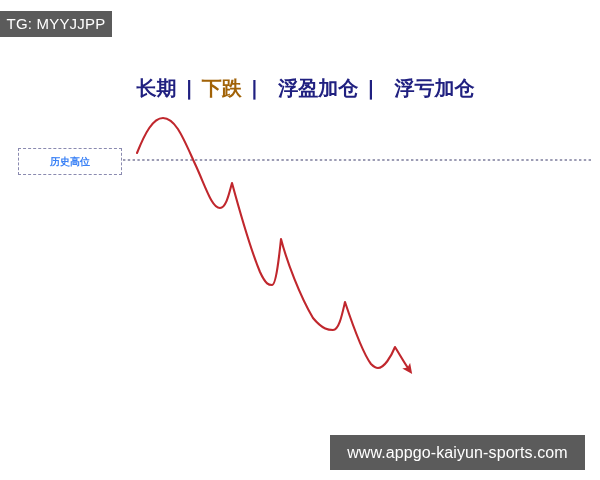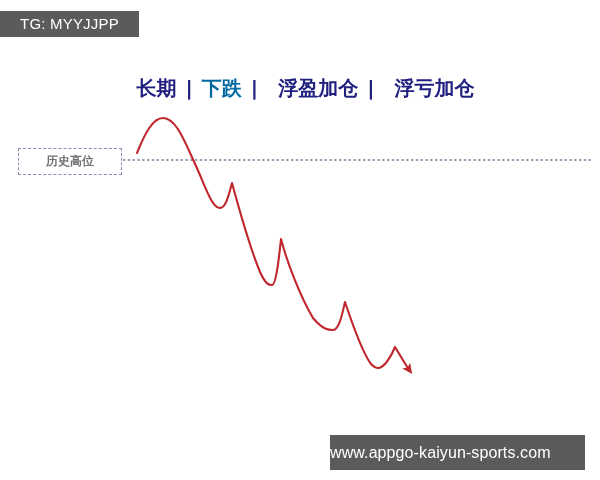--- a/index.html
+++ b/index.html
@@ -18,21 +18,21 @@
     width: 600px;
     height: 480px;
     background: #ffffff;
   }
 
   
   #tg-badge {
     position: absolute;
     left: 0px;
     top: 11px;
-    width: 139px;
+    width: 112px;
     height: 26px;
     background: #5b5b5b;
     color: #ffffff;
     font-size: 15px;
     line-height: 26px;
     text-align: center;
     letter-spacing: 0.2px;
     white-space: nowrap;
     font-family: "Liberation Sans", sans-serif;
   }
@@ -44,38 +44,38 @@
     top: 74px;
     width: 600px;
     text-align: center;
     font-size: 20px;
     font-weight: bold;
     line-height: 28px;
     white-space: nowrap;
     font-family: "DejaVu Sans", "Liberation Sans", sans-serif;
   }
   #headline .seg-navy { color: #202080; margin-left: 11px; }
-  #headline .seg-red  { color: #0369a1; }
+  #headline .seg-red  { color: #a16207; }
   #headline .sep {
     color: #202080;
     padding: 0 9px;
     font-weight: bold;
   }
 
   
   #hh-box {
     position: absolute;
     left: 18px;
     top: 148px;
     width: 104px;
     height: 27px;
     border: 1px dashed #8a8ab0;
     box-sizing: border-box;
-    color: #737373;
-    font-size: 12px;
+    color: #3b82f6;
+    font-size: 10px;
     font-weight: bold;
     line-height: 25px;
     text-align: center;
     white-space: nowrap;
     background: #ffffff;
     font-family: "DejaVu Sans", "Liberation Sans", sans-serif;
   }
 
   
   #chart-svg {
@@ -90,21 +90,21 @@
   #site-badge {
     position: absolute;
     left: 330px;
     top: 435px;
     width: 255px;
     height: 35px;
     background: #5b5b5b;
     color: #ffffff;
     font-size: 16px;
     line-height: 35px;
-    text-align: left;
+    text-align: center;
     white-space: nowrap;
     letter-spacing: 0.1px;
     font-family: "Liberation Sans", sans-serif;
   }
 </style>
 </head>
 <body>
 
 <div id="stage">
 

